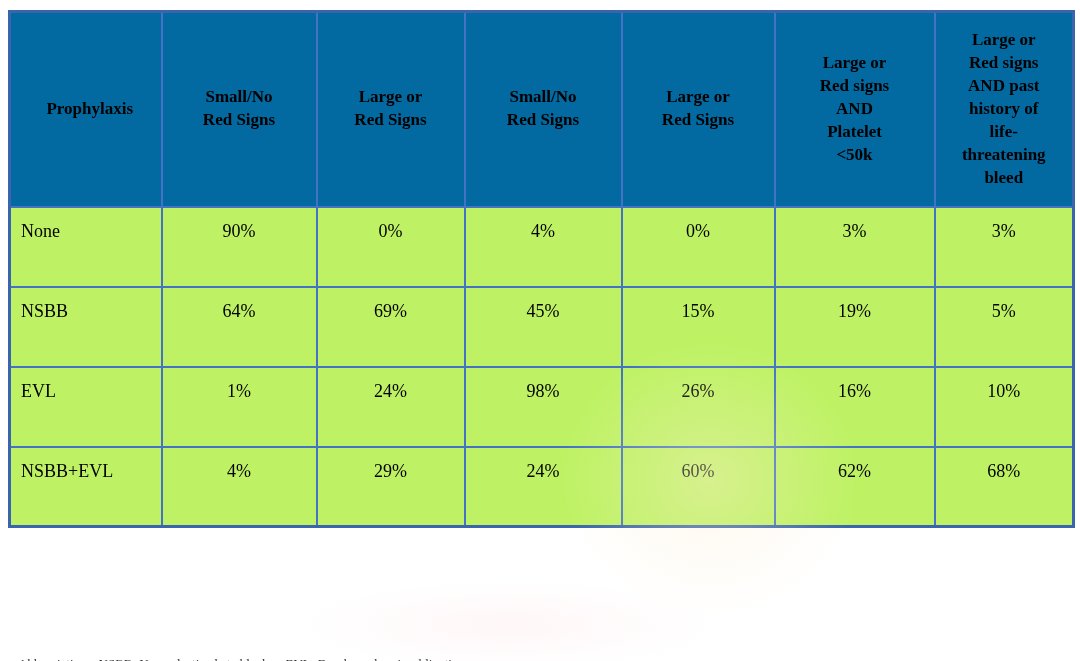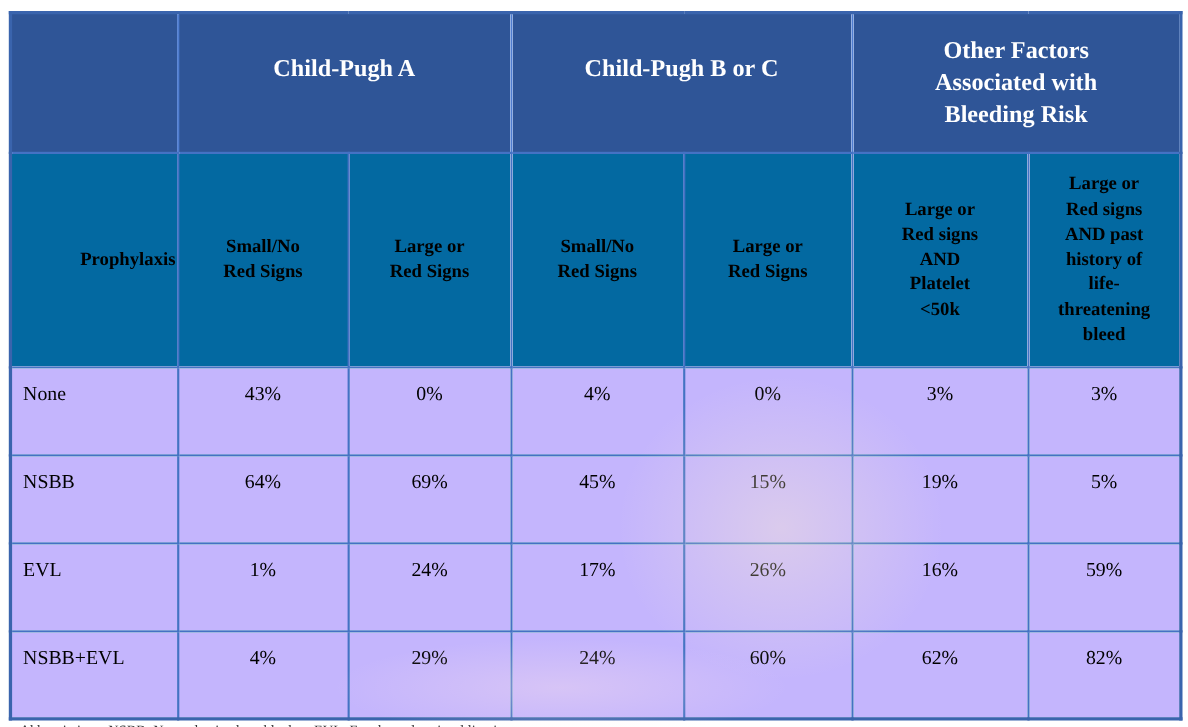--- a/index.html
+++ b/index.html
@@ -50,27 +50,27 @@
     background: #0369a1;
     color: #000000;
     font-size: 17px;
     font-weight: bold;
     text-align: center;
     vertical-align: middle;
     line-height: 1.35;
     white-space: pre-line;
   }
   tr.r-sub th.left {
-    text-align: right;
+    text-align: center;
     padding-left: 9px;
   }
   
   tr.r-data { height: 80px; }
   tr.r-data th, tr.r-data td {
-    background: #c4b5fd;
+    background: #bef264;
     color: #000000;
     font-size: 18px;
     font-weight: normal;
     text-align: center;
     vertical-align: top;
     padding-top: 13px;
   }
   tr.r-data th.rowlabel {
     text-align: left;
     padding-left: 10px;
@@ -106,28 +106,20 @@
     <colgroup>
       <col style="width:152px">
       <col style="width:155px">
       <col style="width:148px">
       <col style="width:157px">
       <col style="width:153px">
       <col style="width:160px">
       <col style="width:139px">
     </colgroup>
     <thead>
-      <tr class="r-top">
-        <th></th>
-        <th class="cp" colspan="2">Child-Pugh A</th>
-        <th class="cp" colspan="2">Child-Pugh B or C</th>
-        <th colspan="2">Other Factors
-Associated with
-Bleeding Risk</th>
-      </tr>
       <tr class="r-sub">
         <th class="left">Prophylaxis</th>
         <th>Small/No
 Red Signs</th>
         <th>Large or
 Red Signs</th>
         <th>Small/No
 Red Signs</th>
         <th>Large or
 Red Signs</th>
@@ -141,53 +133,53 @@
 AND past
 history of
 life-
 threatening
 bleed</th>
       </tr>
     </thead>
     <tbody>
       <tr class="r-data">
         <th class="rowlabel">None</th>
-        <td>43%</td>
+        <td>90%</td>
         <td>0%</td>
         <td>4%</td>
         <td>0%</td>
         <td>3%</td>
         <td>3%</td>
       </tr>
       <tr class="r-data">
         <th class="rowlabel">NSBB</th>
         <td>64%</td>
         <td>69%</td>
         <td>45%</td>
         <td>15%</td>
         <td>19%</td>
         <td>5%</td>
       </tr>
       <tr class="r-data">
         <th class="rowlabel">EVL</th>
         <td>1%</td>
         <td>24%</td>
-        <td>17%</td>
+        <td>98%</td>
         <td>26%</td>
         <td>16%</td>
-        <td>59%</td>
+        <td>10%</td>
       </tr>
       <tr class="r-data">
         <th class="rowlabel">NSBB+EVL</th>
         <td>4%</td>
         <td>29%</td>
         <td>24%</td>
         <td>60%</td>
         <td>62%</td>
-        <td>82%</td>
+        <td>68%</td>
       </tr>
     </tbody>
   </table>
 
   <div class="footnote">Abbreviations: NSBB: Non-selective beta blocker; EVL: Esophageal variceal ligation</div>
 
   <div class="artifact a1"></div>
   <div class="artifact a2"></div>
 
 </div>

